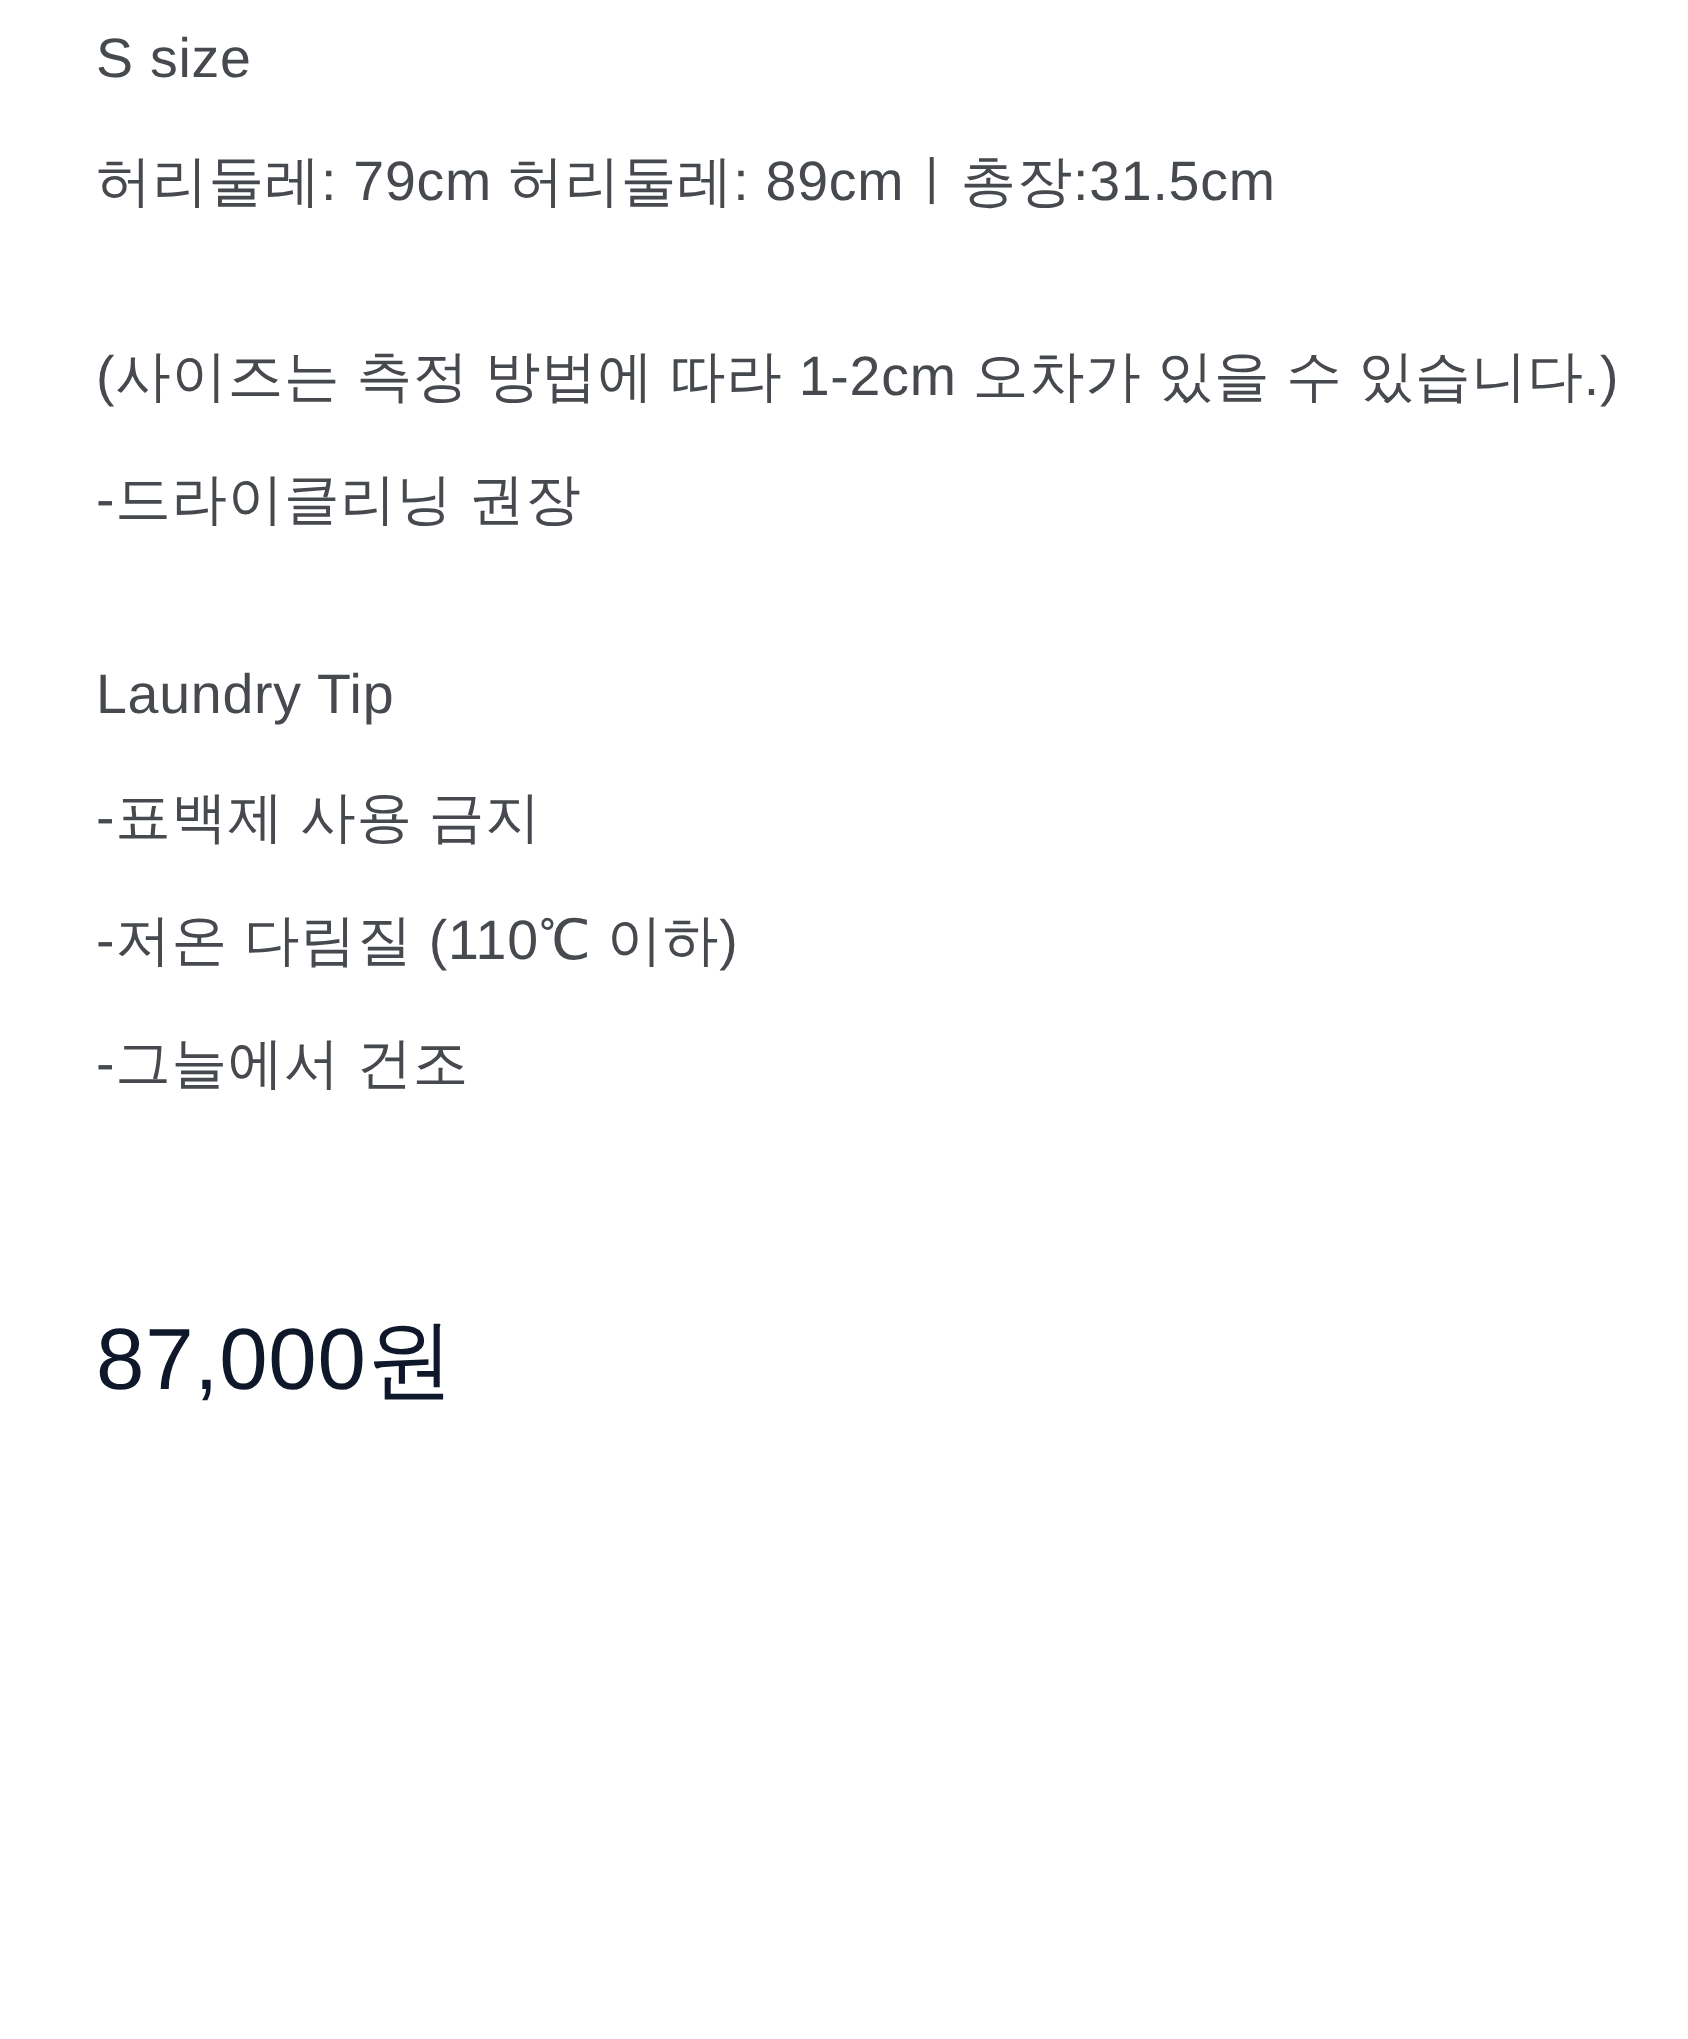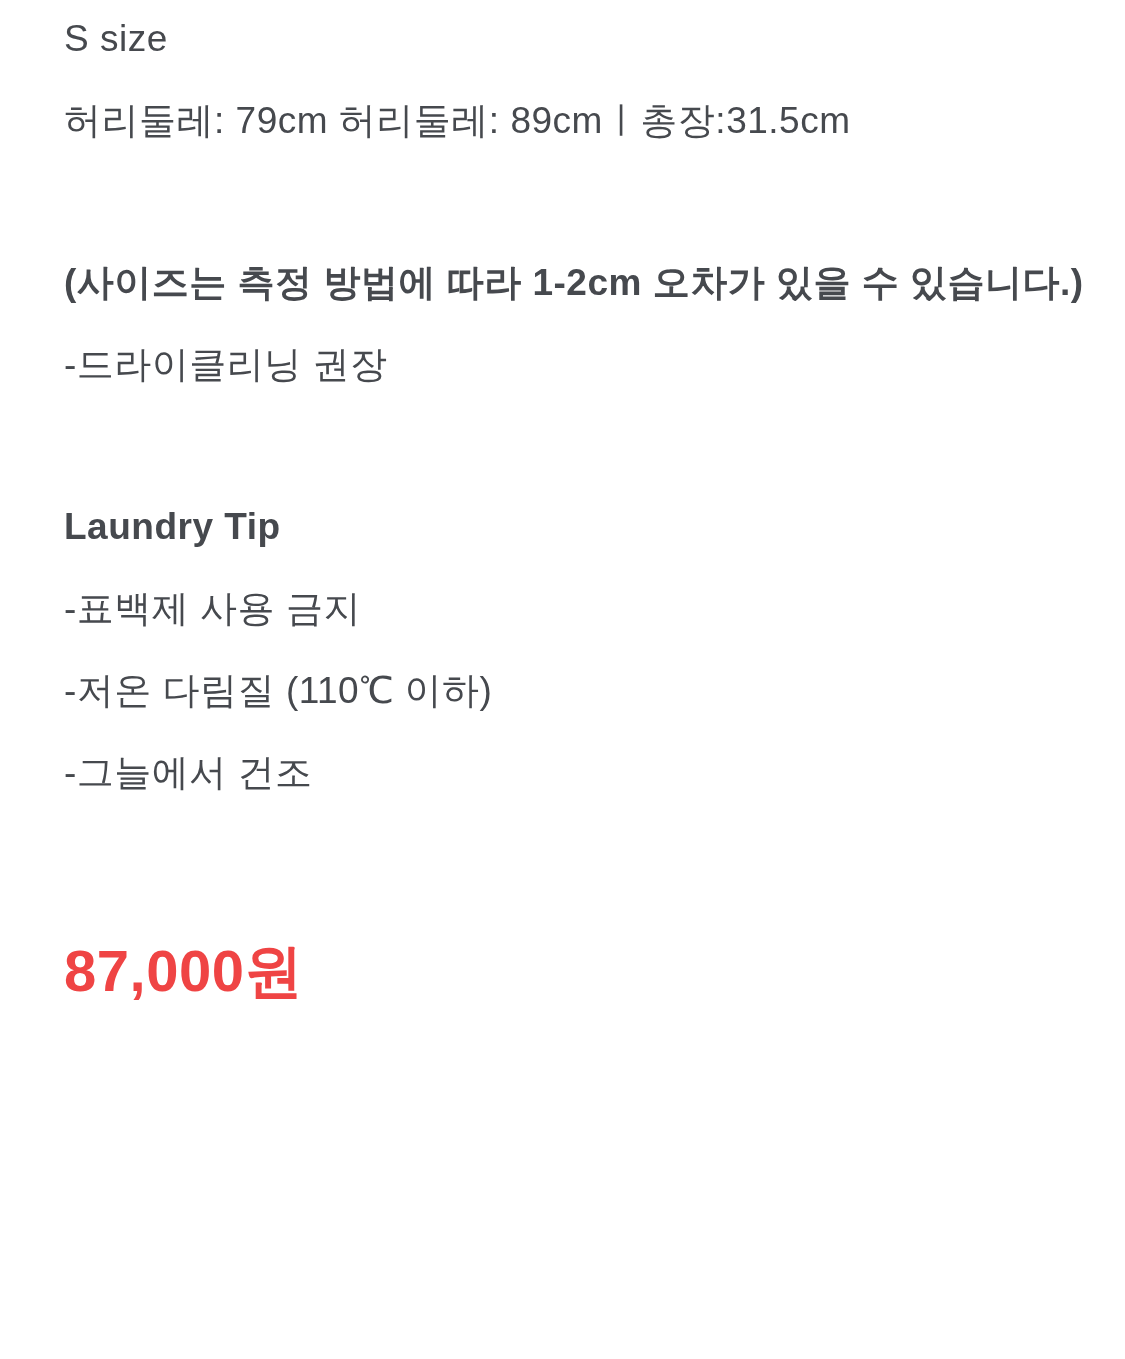--- a/index.html
+++ b/index.html
@@ -22,30 +22,29 @@
   .line {
     margin: 0 0 40px 0;
     font-size: 37px;
     line-height: 42px;
     font-weight: 400;
     letter-spacing: 0.5px;
     white-space: nowrap;
   }
   
   .gap-above {
-    margin-top: 120px;
-    font-weight: bold;
+    margin-top: 88px;
   }
   .price-line {
     margin: 146px 0 0 0;
     font-size: 58px;
     line-height: 62px;
-    font-weight: 700;
+    font-weight: 400;
     letter-spacing: 0.5px;
-    color: #ef4444;
+    color: #0f172a;
   }
 </style>
 </head>
 <body>
 
 <div class="page">
   <div class="content">
 
     <p class="line">S size</p>
 

